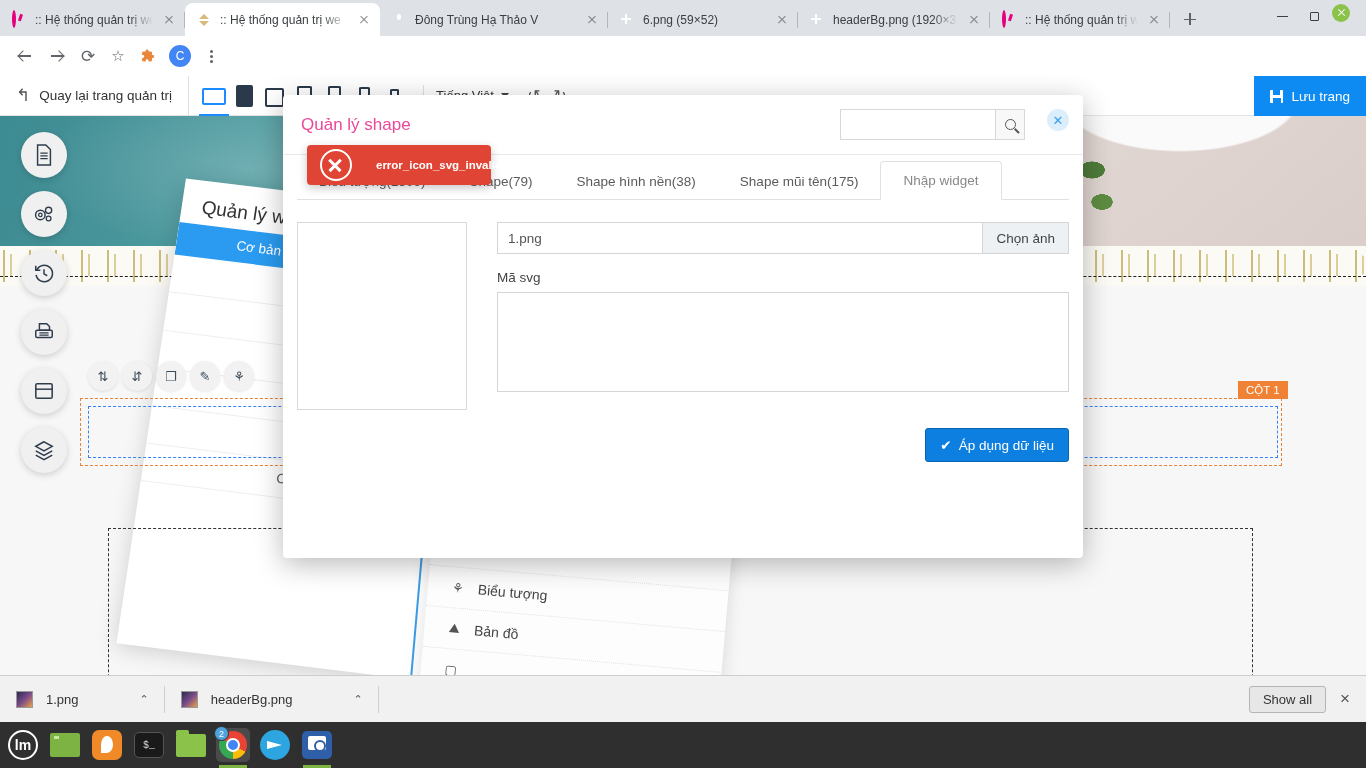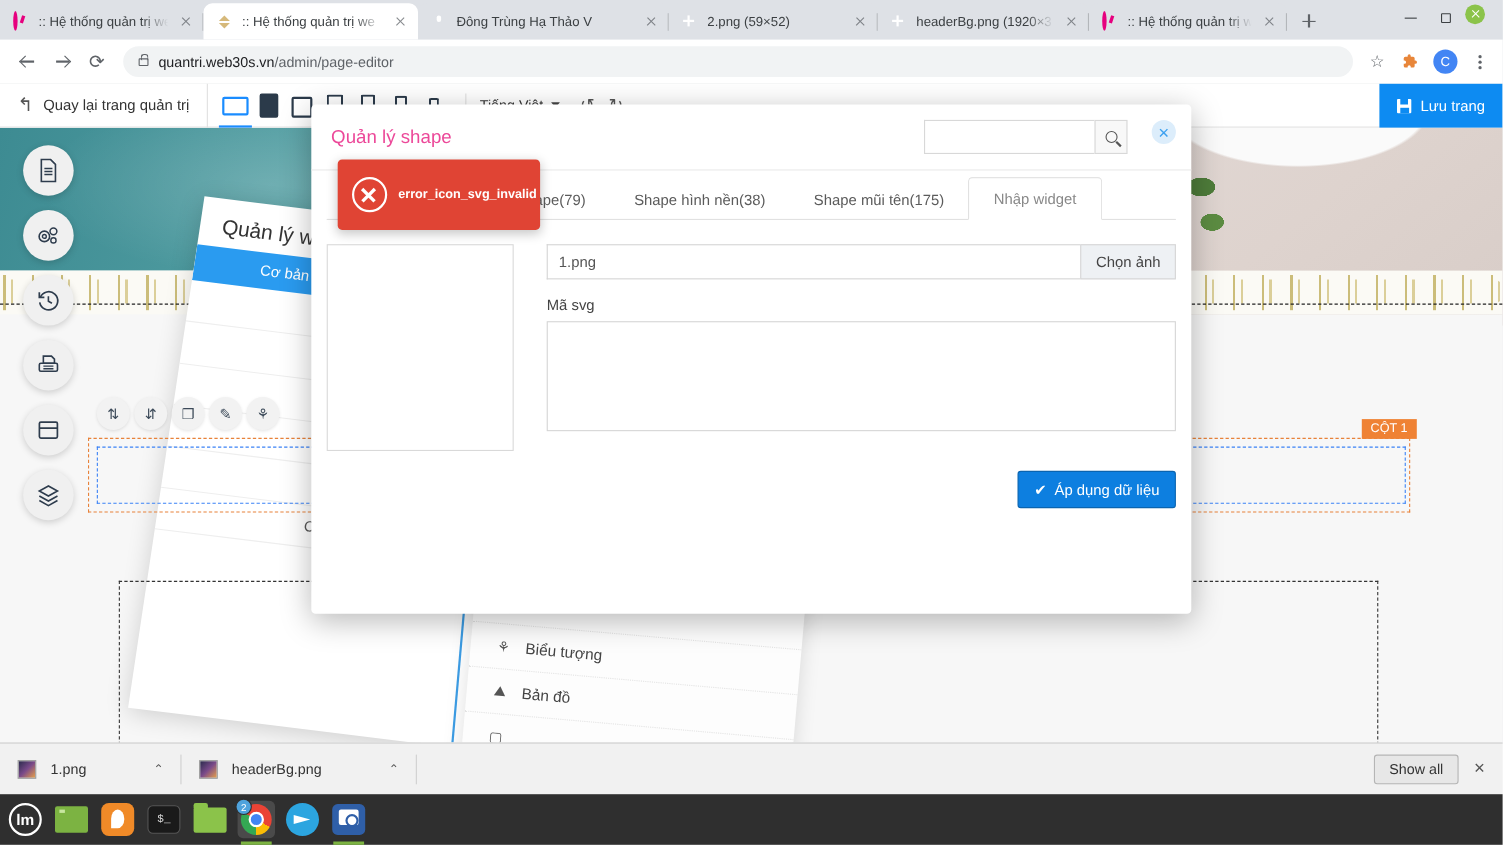--- a/index.html
+++ b/index.html
@@ -202,22 +202,22 @@
   #form-col { flex:1 1 auto; }
   #file-row { display:flex; height:32px; }
   #file-row input { flex:1 1 auto; border:1px solid #d5d5d5; border-right:none; padding:0 10px; font-size:13.5px; color:#555; outline:none; font-family:inherit; }
   #file-row .chooser { border:1px solid #d5d5d5; background:#eef1f4; font-size:13.5px; color:#444; display:flex; align-items:center; padding:0 13px; }
   #svg-label { margin:16px 0 7px; font-size:13.5px; color:#444; }
   #svg-area { width:100%; height:100px; border:1px solid #d5d5d5; resize:none; outline:none; font-family:inherit; font-size:13px; padding:6px; }
   #modal-foot { display:flex; justify-content:flex-end; padding:18px 14px; }
   #apply-btn { background:#0d7fe0; color:#fff; border:1px solid #0a64b0; border-radius:3px; font-size:13.5px; padding:8px 14px; display:flex; align-items:center; gap:7px; }
 
   
-  #toast { position:absolute; left:307px; top:69px; width:184px; height:64px; background:#e04434; border-radius:4px;
-           display:flex; align-items:center; gap:10px; padding:0 13px; z-index:30; box-shadow:0 3px 10px rgba(0,0,0,.22); }
+  #toast { position:absolute; left:307px; top:69px; width:184px; height:40px; background:#e04434; border-radius:4px;
+           display:flex; align-items:center; gap:24px; padding:0 13px; z-index:30; box-shadow:0 3px 10px rgba(0,0,0,.22); }
   #toast .tico { width:32px;height:32px;border-radius:50%;border:2.6px solid #fff;position:relative;flex:0 0 32px; }
   #toast .tico:before,#toast .tico:after{content:"";position:absolute;left:5px;top:13px;width:16px;height:2.6px;background:#fff;}
   #toast .tico:before{transform:rotate(45deg);} #toast .tico:after{transform:rotate(-45deg);}
   #toast .ttext { color:#fff; font-size:11.5px; font-weight:bold; }
 
   
   #dlbar { position:absolute; left:0; top:675px; width:1366px; height:47px; background:#f1f1f1; border-top:1px solid #cdcdcd; display:flex; align-items:center; }
   .dlitem { display:flex; align-items:center; gap:13px; height:47px; padding:0 16px; font-size:13px; color:#333; position:relative; }
   .dlitem:after{content:"";position:absolute;right:0;top:10px;height:27px;width:1px;background:#d0d0d0;}
   .dlthumb { width:17px;height:17px;border:1px solid #999;background:linear-gradient(135deg,#2b2b4d 0%,#7a4a8a 50%,#e8a04a 100%);flex:0 0 17px; }
@@ -266,21 +266,21 @@
       <span class="tlabel">:: Hệ thống quản trị we</span>
       <span class="tclose"></span>
     </div>
     <div class="tab inactive" style="width:228px">
       <span class="favicon"><span class="fav-red"></span></span>
       <span class="tlabel">Đông Trùng Hạ Thảo V</span>
       <span class="tclose"></span>
     </div>
     <div class="tab inactive" style="width:190px">
       <span class="favicon"><span class="fav-globe"></span></span>
-      <span class="tlabel">2.png (59×52)</span>
+      <span class="tlabel">6.png (59×52)</span>
       <span class="tclose"></span>
     </div>
     <div class="tab inactive" style="width:192px">
       <span class="favicon"><span class="fav-globe"></span></span>
       <span class="tlabel">headerBg.png (1920×3</span>
       <span class="tclose"></span>
     </div>
     <div class="tab inactive" style="width:180px">
       <span class="favicon"><span class="fav-pink"></span></span>
       <span class="tlabel">:: Hệ thống quản trị we</span>
@@ -301,24 +301,20 @@
           <i class="xl" style="background:#fff;width:9px;left:4.5px;top:8.3px"></i>
           <i class="xr" style="background:#fff;width:9px;left:4.5px;top:8.3px"></i>
         </span>
       </div>
   </div>
 
   <div id="toolbar">
     <div class="navbtn arrow-l"></div>
     <div class="navbtn arrow-r"></div>
     <div class="navbtn reload">⟳</div>
-    <div id="omnibox">
-      <span class="lockicon"></span>
-      <span id="urltext"><span>quantri.web30s.vn</span><span class="dim">/admin/page-editor</span></span>
-    </div>
     <div id="tb-right">
       <div class="star">☆</div>
       <div class="puzzle">
         <svg width="17" height="17" viewBox="0 0 24 24">
             <path fill="#e8863a" d="M10 2a2 2 0 0 1 2 2v1h3a2 2 0 0 1 2 2v3h1a2 2 0 1 1 0 4h-1v3a2 2 0 0 1-2 2h-3v-1a2 2 0 1 0-4 0v1H5a2 2 0 0 1-2-2v-3h1a2 2 0 1 0 0-4H3V7a2 2 0 0 1 2-2h3V4a2 2 0 0 1 2-2z"></path>
           </svg>
       </div>
       <div class="avatar">C</div>
       <div class="kebab">
           <i></i>

